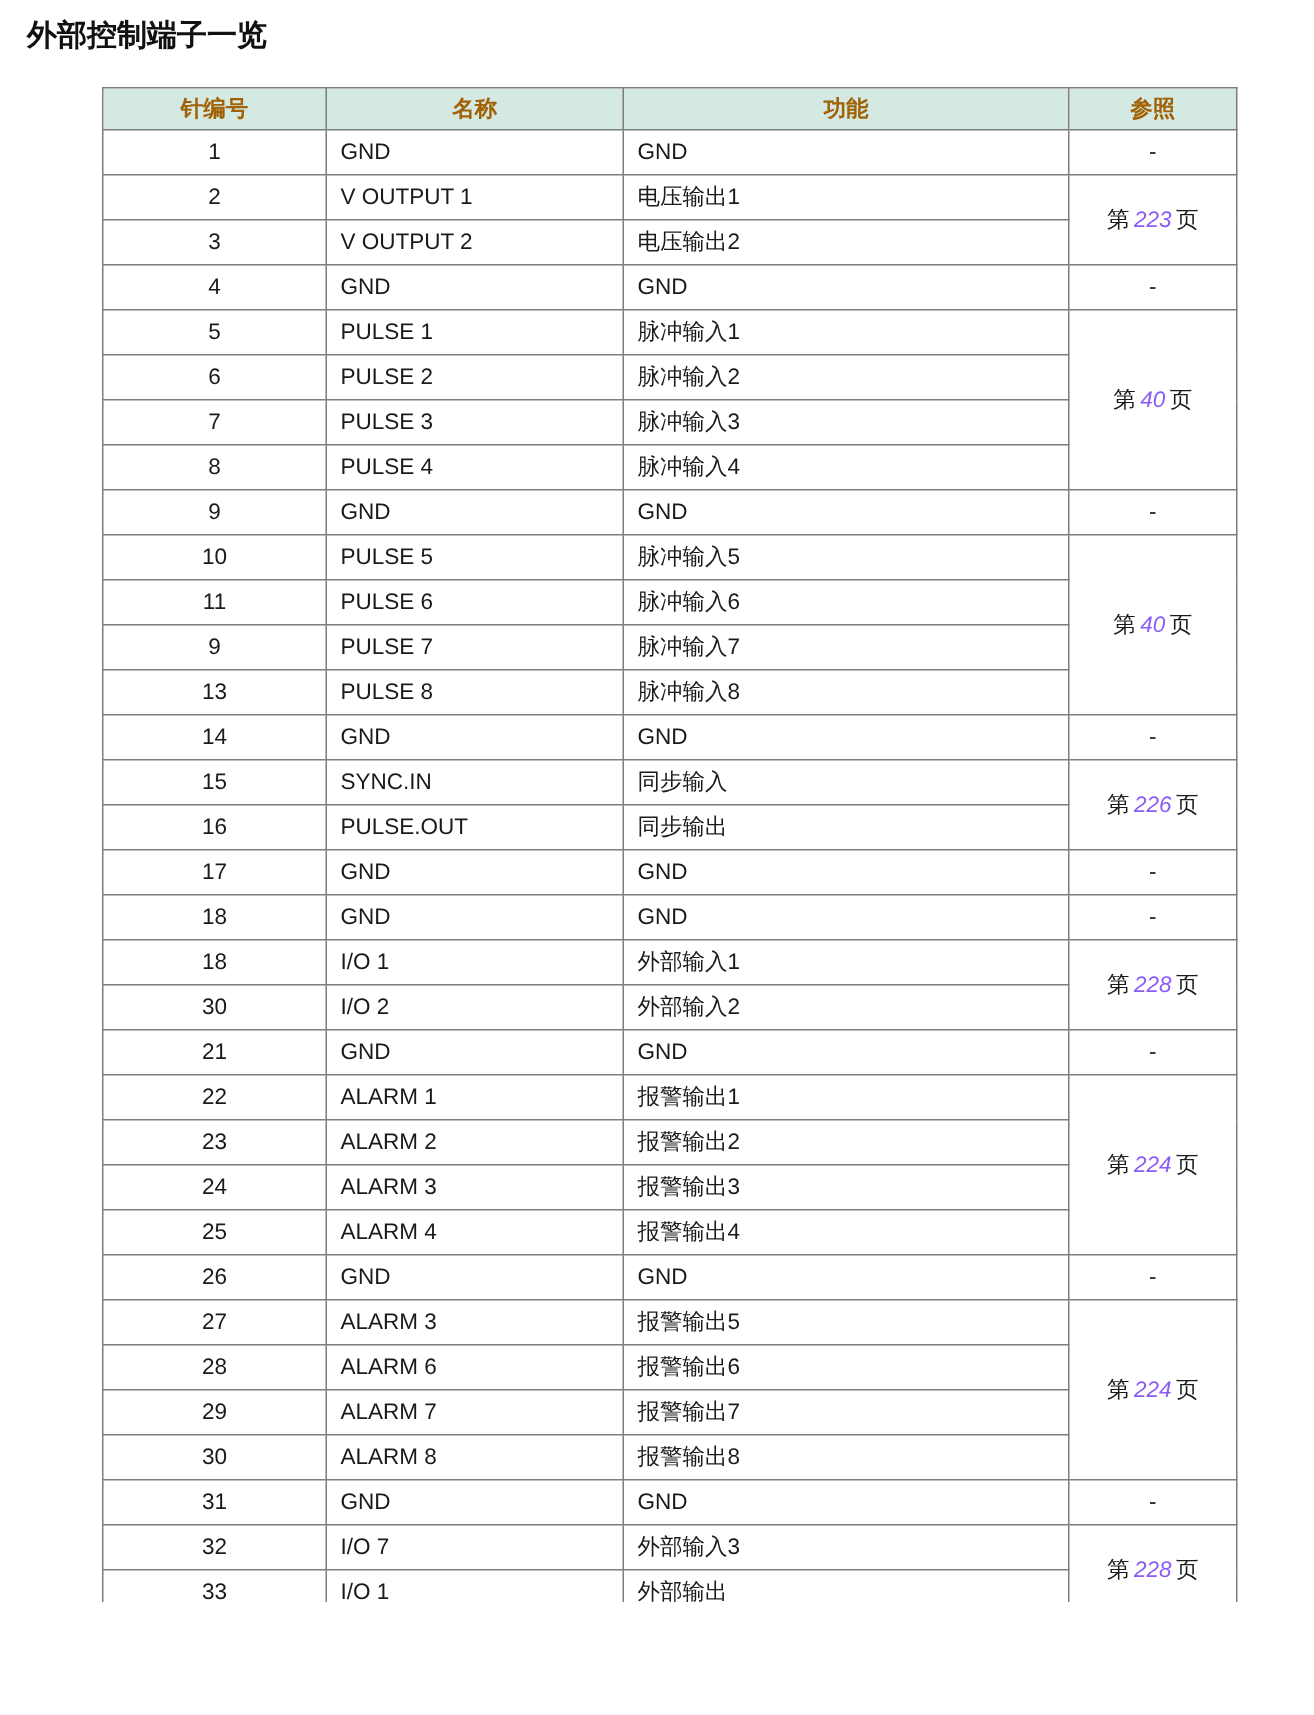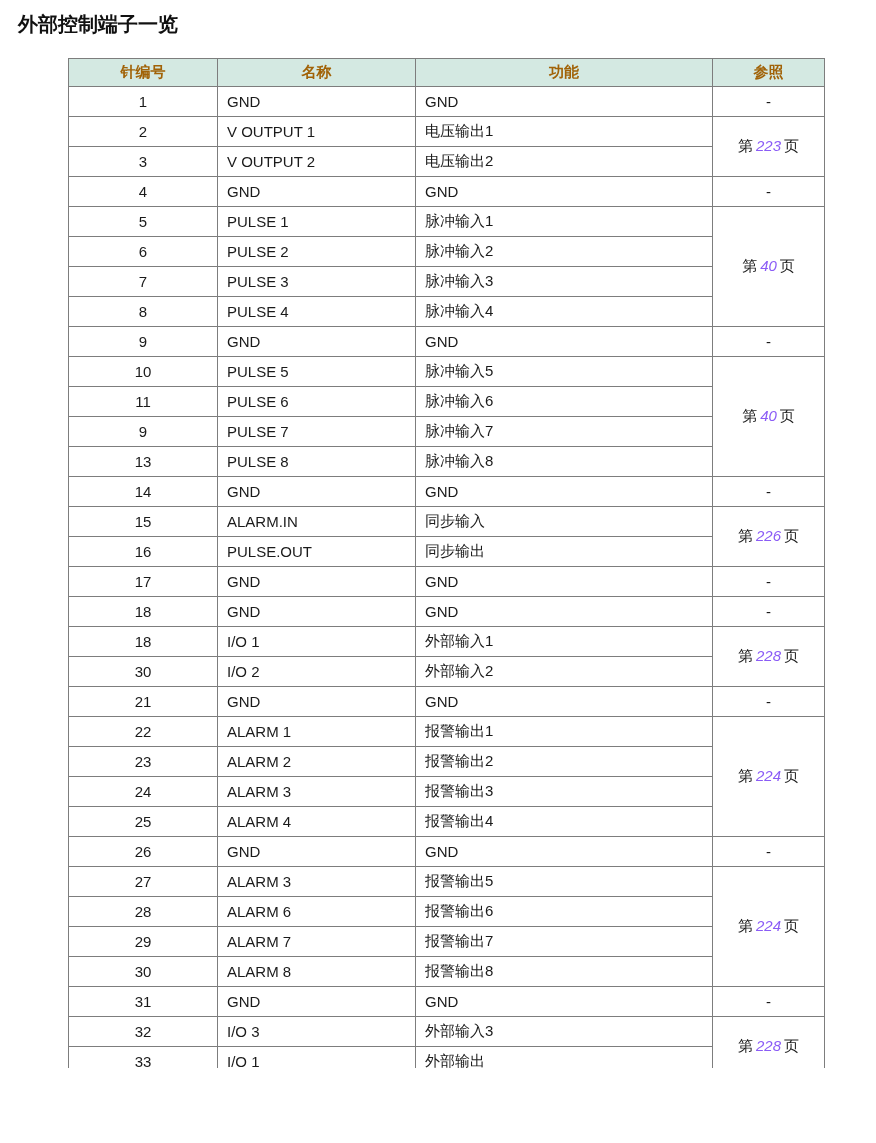--- a/index.html
+++ b/index.html
@@ -153,21 +153,21 @@
           <td class="func">脉冲输入8</td>
         </tr>
         <tr>
           <td class="pin">14</td>
           <td class="name">GND</td>
           <td class="func">GND</td>
           <td class="ref">-</td>
         </tr>
         <tr>
           <td class="pin">15</td>
-          <td class="name">ALARM.IN</td>
+          <td class="name">SYNC.IN</td>
           <td class="func">同步输入</td>
           <td class="ref" rowspan="2"><span>第</span><span class="page-num">226</span><span>页</span></td>
         </tr>
         <tr>
           <td class="pin">16</td>
           <td class="name">PULSE.OUT</td>
           <td class="func">同步输出</td>
         </tr>
         <tr>
           <td class="pin">17</td>
@@ -247,21 +247,21 @@
           <td class="func">报警输出8</td>
         </tr>
         <tr>
           <td class="pin">31</td>
           <td class="name">GND</td>
           <td class="func">GND</td>
           <td class="ref">-</td>
         </tr>
         <tr>
           <td class="pin">32</td>
-          <td class="name">I/O 3</td>
+          <td class="name">I/O 7</td>
           <td class="func">外部输入3</td>
           <td class="ref" rowspan="2"><span>第</span><span class="page-num">228</span><span>页</span></td>
         </tr>
         <tr>
           <td class="pin">33</td>
           <td class="name">I/O 1</td>
           <td class="func">外部输出</td>
         </tr>
         <tr>
           <td class="pin">34</td>

